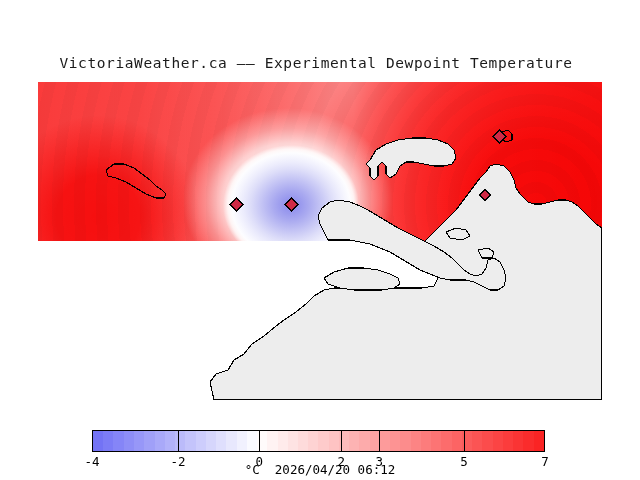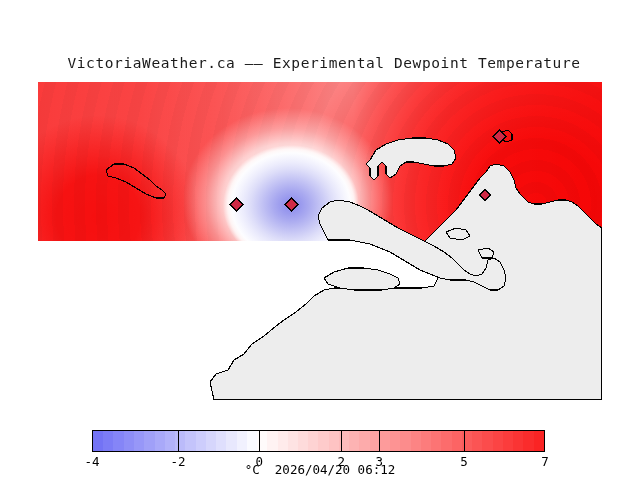--- a/index.html
+++ b/index.html
@@ -21,21 +21,20 @@
     position: absolute;
     left: 0;
     top: 55px;
     width: 632px;
     text-align: center;
     font-family: "DejaVu Sans Mono", monospace;
     font-size: 14.5px;
     letter-spacing: 0.6px;
     color: #1a1a1a;
     white-space: pre;
-    padding-left: 8px;
   }
 
   
   #map-area {
     position: absolute;
     left: 38px;
     top: 82px;
     width: 564px;
     height: 318px;
     overflow: hidden;

